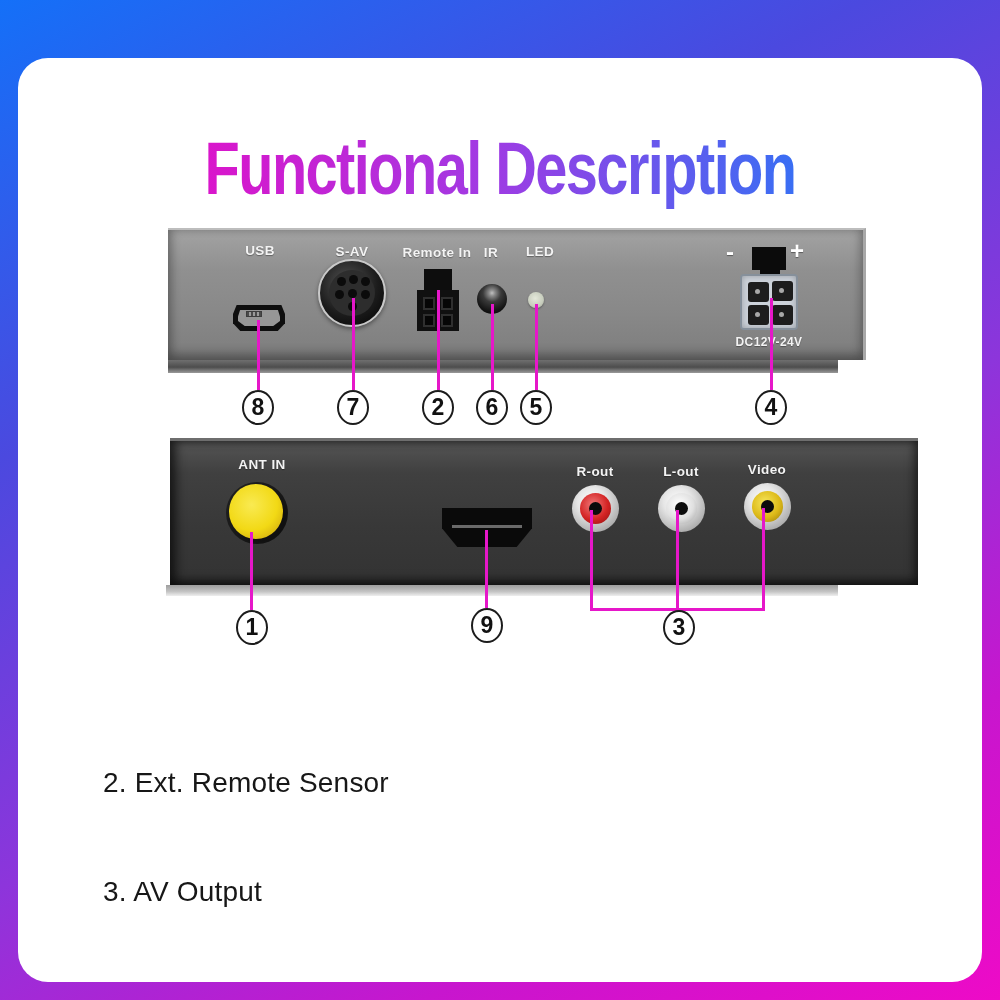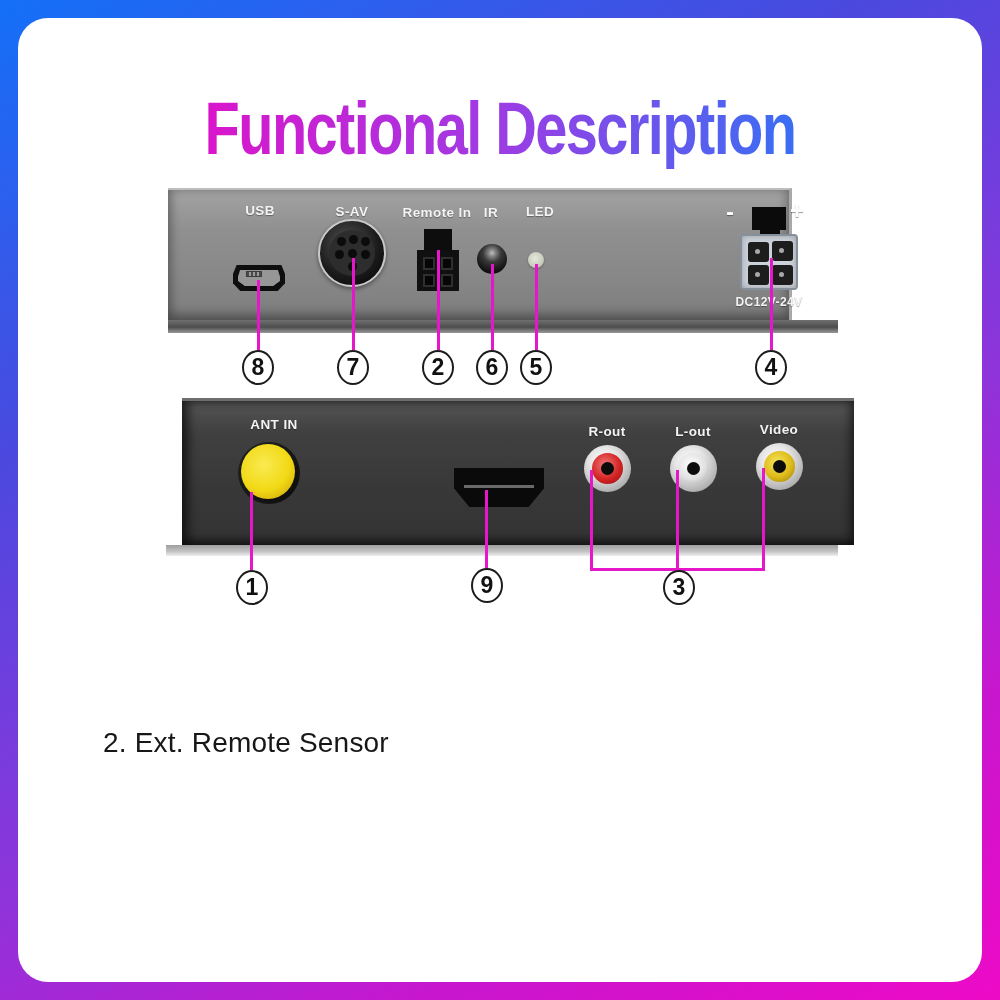--- a/index.html
+++ b/index.html
@@ -1,36 +1,36 @@
 <!DOCTYPE html>
 <html><head>
 <meta charset="utf-8">
 <style>
   * { margin:0; padding:0; box-sizing:border-box; }
   html,body { width:1000px; height:1000px; font-family:"Liberation Sans", sans-serif; }
   .frame { position:absolute; inset:0; width:1000px; height:1000px;
            background:linear-gradient(152deg,#1470f8 0%,#4b49df 30%,#8d35db 58%,#c716ce 80%,#ee0ac7 100%); }
-  .canvas { position:absolute; inset:18px; background:#ffffff; border-radius:30px; overflow:hidden; }
+  .canvas { position:absolute; inset:18px; background:#ffffff; border-radius:30px; overflow:hidden;margin-top:40px; }
 
   
   .title { position:absolute; top:68px; left:0; width:964px; text-align:center;
            font-size:74px; font-weight:bold; letter-spacing:-2px; white-space:nowrap;
            transform:scaleX(0.78); transform-origin:50% 50%;
            background:linear-gradient(90deg,#ea0bc4 0%,#a13ae3 48%,#1e7cf8 100%);
            -webkit-background-clip:text; background-clip:text;
            color:transparent; -webkit-text-fill-color:transparent; }
 
   
-  .dev1 { position:absolute; left:150px; top:170px; width:624px; height:132px;
+  .dev1 { position:absolute; left:150px; top:170px; width:698px; height:132px;
           background:linear-gradient(180deg,#a3a3a3 0%,#909090 30%,#888888 65%,#7d7d7d 100%);
           border-top:2px solid #bdbdbd; border-right:3px solid #a8a8a8;
           box-shadow:inset 5px 0 8px rgba(0,0,0,.18), inset -5px 0 8px rgba(0,0,0,.12), inset 0 -8px 10px rgba(0,0,0,.22); }
   .dev1-edge { position:absolute; left:150px; top:302px; width:670px; height:13px;
           background:linear-gradient(180deg,#6f6f6f,#4d4d4d 55%,#9a9a9a 100%); }
-  .dev2 { position:absolute; left:164px; top:380px; width:672px; height:147px;
+  .dev2 { position:absolute; left:152px; top:380px; width:748px; height:147px;
           background:linear-gradient(180deg,#555555 0%,#404040 22%,#383838 60%,#333333 100%);
           border-top:3px solid #6e6e6e;
           box-shadow:inset 7px 0 10px rgba(0,0,0,.5), inset -5px 0 8px rgba(0,0,0,.35), inset 0 -6px 8px rgba(0,0,0,.35); }
   .dev2-edge { position:absolute; left:148px; top:527px; width:672px; height:11px;
           background:linear-gradient(180deg,#9e9e9e,#c4c4c4 60%,#efefef 100%); }
 
   .plabel { position:absolute; color:#f3f3f3; font-weight:bold; font-size:13.5px;
             letter-spacing:.4px; text-align:center; text-shadow:0 1px 1px rgba(0,0,0,.35); }
 
   
@@ -209,20 +209,21 @@
     <div class="cline" style="left:658px;top:452px;height:100px;"></div>
     <div class="cline" style="left:744px;top:450px;height:102px;"></div>
     <div class="chline" style="left:572px;top:550px;width:175px;"></div>
 
     <div class="ccirc" style="left:218px;top:552px;">1</div>
     <div class="ccirc" style="left:453px;top:550px;">9</div>
     <div class="ccirc" style="left:645px;top:552px;">3</div>
 
     <div class="legend left">
       <div>2. Ext. Remote Sensor</div>
+      <div>3. AV Output</div>
       
       
       
       
     </div>
     <div class="legend right">
       
       
       
       

